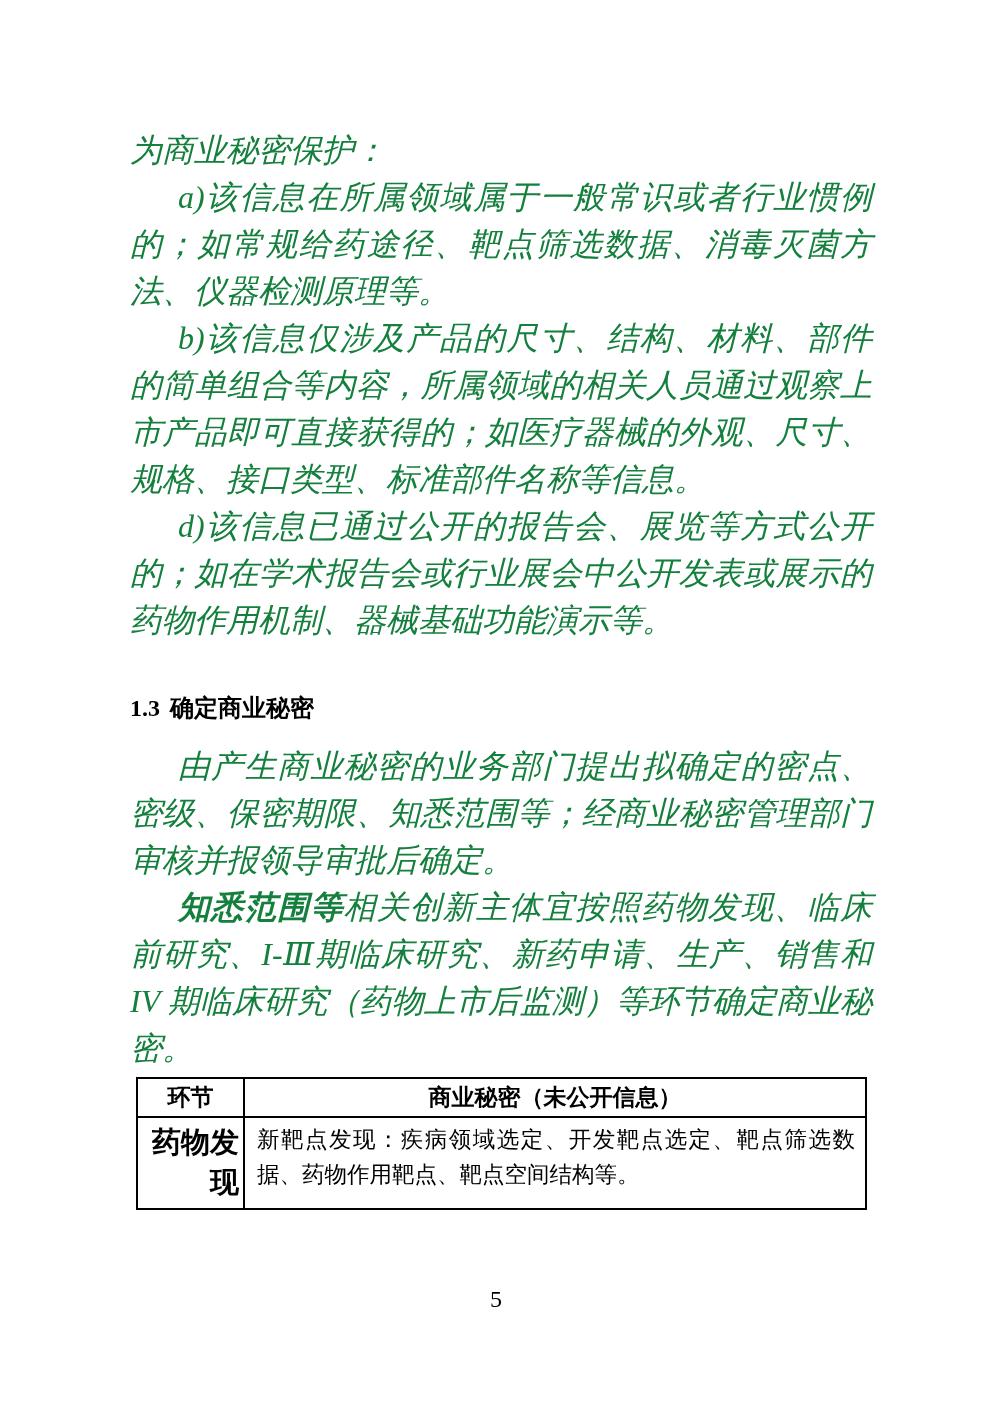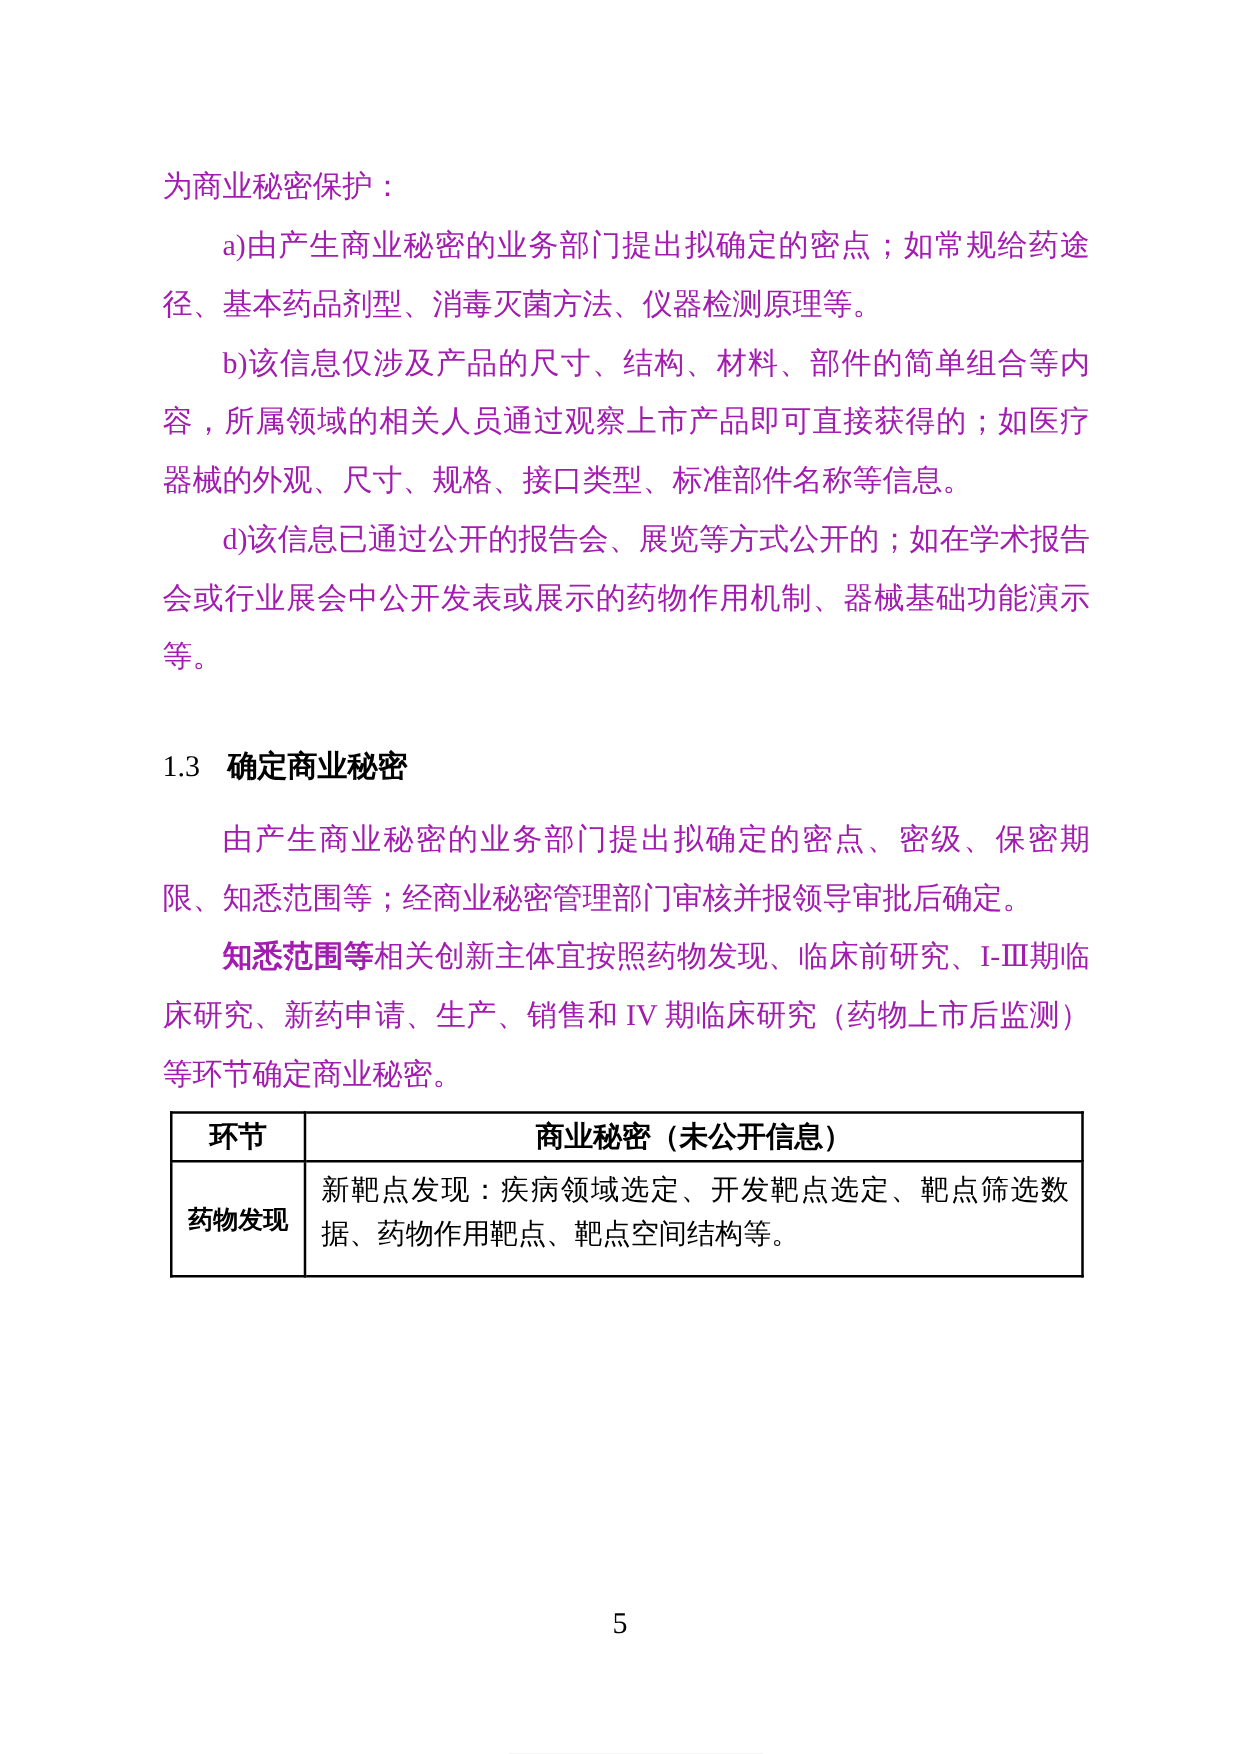--- a/index.html
+++ b/index.html
@@ -13,35 +13,36 @@
     color: #000000;
     overflow: hidden;
   }
   .content {
     position: absolute;
     left: 130px;
     top: 127px;
     width: 742px;
   }
   .para {
-    font-size: 24px;
+    font-size: 32px;
     line-height: 47px;
     text-align: justify;
     text-align-last: left;
-    color: #a21caf;
+    color: #15803d;
+    font-style: italic;
   }
   .para.indent { text-indent: 48px; }
   .bold-term { font-weight: 700; }
   .section-heading {
     margin: 41px 0 11px 0;
     font-size: 24px;
     line-height: 47px;
     white-space: nowrap;
   }
-  .section-heading .sec-num { font-weight: 400; margin-right: 22px; }
+  .section-heading .sec-num { font-weight: 700; margin-right: 10px; }
   .section-heading .sec-title { font-weight: 700; }
   table.secret-table {
     margin-top: 5px;
     margin-left: 6px;
     width: 731px;
     border-collapse: collapse;
     table-layout: fixed;
   }
   table.secret-table, table.secret-table th, table.secret-table td {
     border: 2px solid #000000;
@@ -49,23 +50,23 @@
   table.secret-table th {
     height: 39px;
     font-size: 23px;
     font-weight: 700;
     text-align: center;
     vertical-align: middle;
     padding: 0 4px;
   }
   table.secret-table col.stage-col { width: 107px; }
   table.secret-table td.stage-cell {
-    font-size: 20px;
+    font-size: 29px;
     font-weight: 700;
-    text-align: center;
+    text-align: right;
     vertical-align: middle;
     padding: 0 4px;
   }
   table.secret-table td.secret-cell {
     font-size: 22.5px;
     line-height: 35px;
     text-align: justify;
     text-align-last: left;
     vertical-align: middle;
     padding: 4px 10px 16px 12px;
@@ -81,21 +82,21 @@
   }
 </style>
 </head>
 <body>
 
 <div class="page">
   <div class="content">
 
     <p class="para">为商业秘密保护：</p>
 
-    <p class="para indent">a)由产生商业秘密的业务部门提出拟确定的密点；如常规给药途径、基本药品剂型、消毒灭菌方法、仪器检测原理等。</p>
+    <p class="para indent">a)该信息在所属领域属于一般常识或者行业惯例的；如常规给药途径、靶点筛选数据、消毒灭菌方法、仪器检测原理等。</p>
     <p class="para indent">b)该信息仅涉及产品的尺寸、结构、材料、部件的简单组合等内容，所属领域的相关人员通过观察上市产品即可直接获得的；如医疗器械的外观、尺寸、规格、接口类型、标准部件名称等信息。</p>
     <p class="para indent">d)该信息已通过公开的报告会、展览等方式公开的；如在学术报告会或行业展会中公开发表或展示的药物作用机制、器械基础功能演示等。</p>
 
 
     <div class="section-heading">
       <span class="sec-num">1.3</span><span class="sec-title">确定商业秘密</span>
     </div>
 
     <p class="para indent">由产生商业秘密的业务部门提出拟确定的密点、密级、保密期限、知悉范围等；经商业秘密管理部门审核并报领导审批后确定。</p>
 

